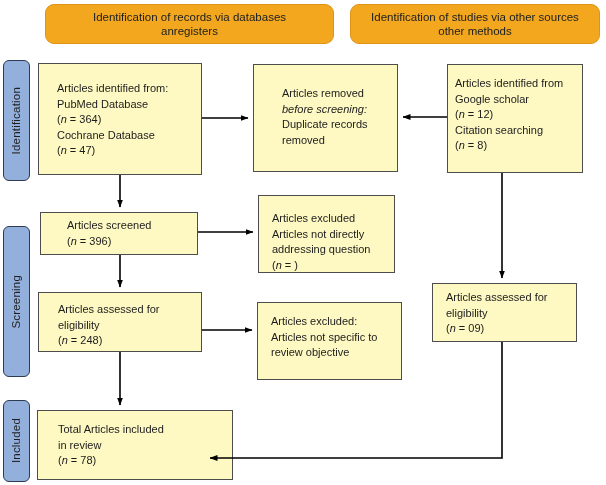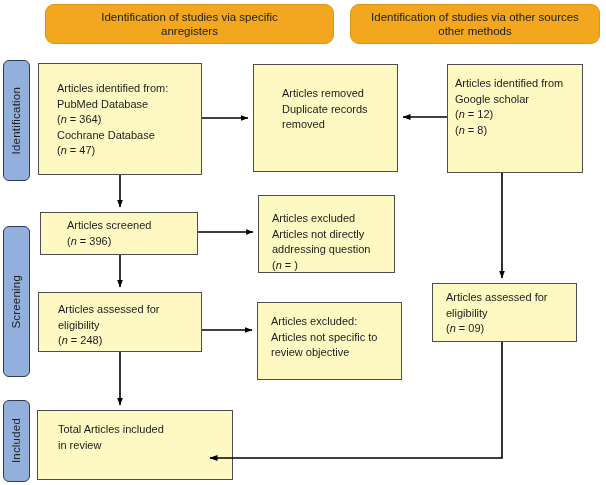--- a/index.html
+++ b/index.html
@@ -72,21 +72,21 @@
     width: 606px; height: 485px;
     pointer-events: none;
   }
 </style>
 </head>
 <body>
 
 <div class="canvas">
 
   <div class="banner banner-1">
-      <div class="line">Identification of studies via specific</div>
+      <div class="line">Identification of records via databases</div>
       <div class="line">anregisters</div>
     </div>
   <div class="banner banner-2">
       <div class="line">Identification of studies via other sources</div>
       <div class="line">other methods</div>
     </div>
 
   <div class="stage stage-identification">
     <span class="vtext">Identification</span>
   </div>
@@ -99,27 +99,29 @@
 
   <div class="box box-a">
       <div class="line">Articles identified from:</div>
       <div class="line">PubMed Database</div>
       <div class="line">(<i>n</i> = 364)</div>
       <div class="line">Cochrane Database</div>
       <div class="line">(<i>n</i> = 47)</div>
     </div>
   <div class="box box-b">
       <div class="line">Articles removed</div>
+      <div class="line"><i>before screening:</i></div>
       <div class="line">Duplicate records</div>
       <div class="line">removed</div>
     </div>
   <div class="box box-c">
       <div class="line">Articles identified from</div>
       <div class="line">Google scholar</div>
       <div class="line">(<i>n</i> = 12)</div>
+      <div class="line">Citation searching</div>
       <div class="line">(<i>n</i> = 8)</div>
     </div>
   <div class="box box-d">
       <div class="line">Articles screened</div>
       <div class="line">(<i>n</i> = 396)</div>
     </div>
   <div class="box box-e">
       <div class="line">Articles excluded</div>
       <div class="line">Articles not directly</div>
       <div class="line">addressing question</div>
@@ -136,20 +138,21 @@
       <div class="line">review objective</div>
     </div>
   <div class="box box-h">
       <div class="line">Articles assessed for</div>
       <div class="line">eligibility</div>
       <div class="line">(<i>n</i> = 09)</div>
     </div>
   <div class="box box-i">
       <div class="line">Total Articles included</div>
       <div class="line">in review</div>
+      <div class="line">(<i>n</i> = 78)</div>
     </div>
 
   <svg class="arrows" viewBox="0 0 606 485" xmlns="http://www.w3.org/2000/svg">
     <defs>
       <marker id="ah" markerWidth="8" markerHeight="6" refX="7.5" refY="3" orient="auto" markerUnits="userSpaceOnUse">
         <polygon points="0,0 8,3 0,6" fill="#000000"></polygon>
       </marker>
     </defs>
     <path d="M202,118 L248,118" stroke="#000000" stroke-width="1.6" fill="none" marker-end="url(#ah)"></path>
     <path d="M447,117 L403,117" stroke="#000000" stroke-width="1.6" fill="none" marker-end="url(#ah)"></path>

